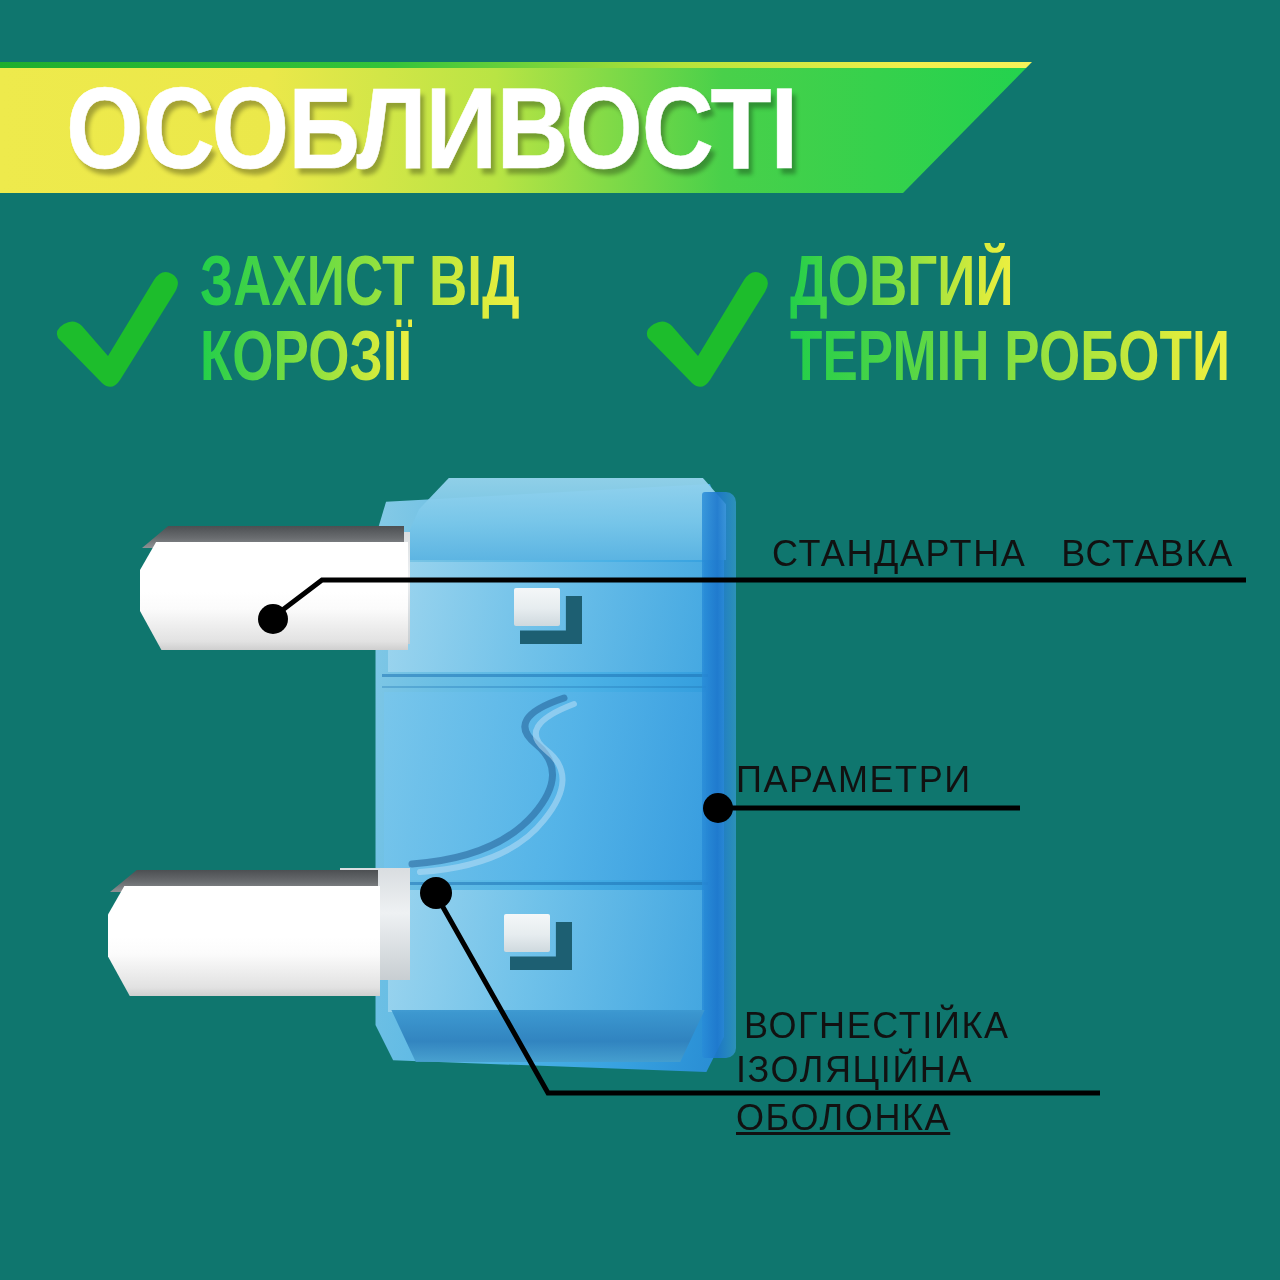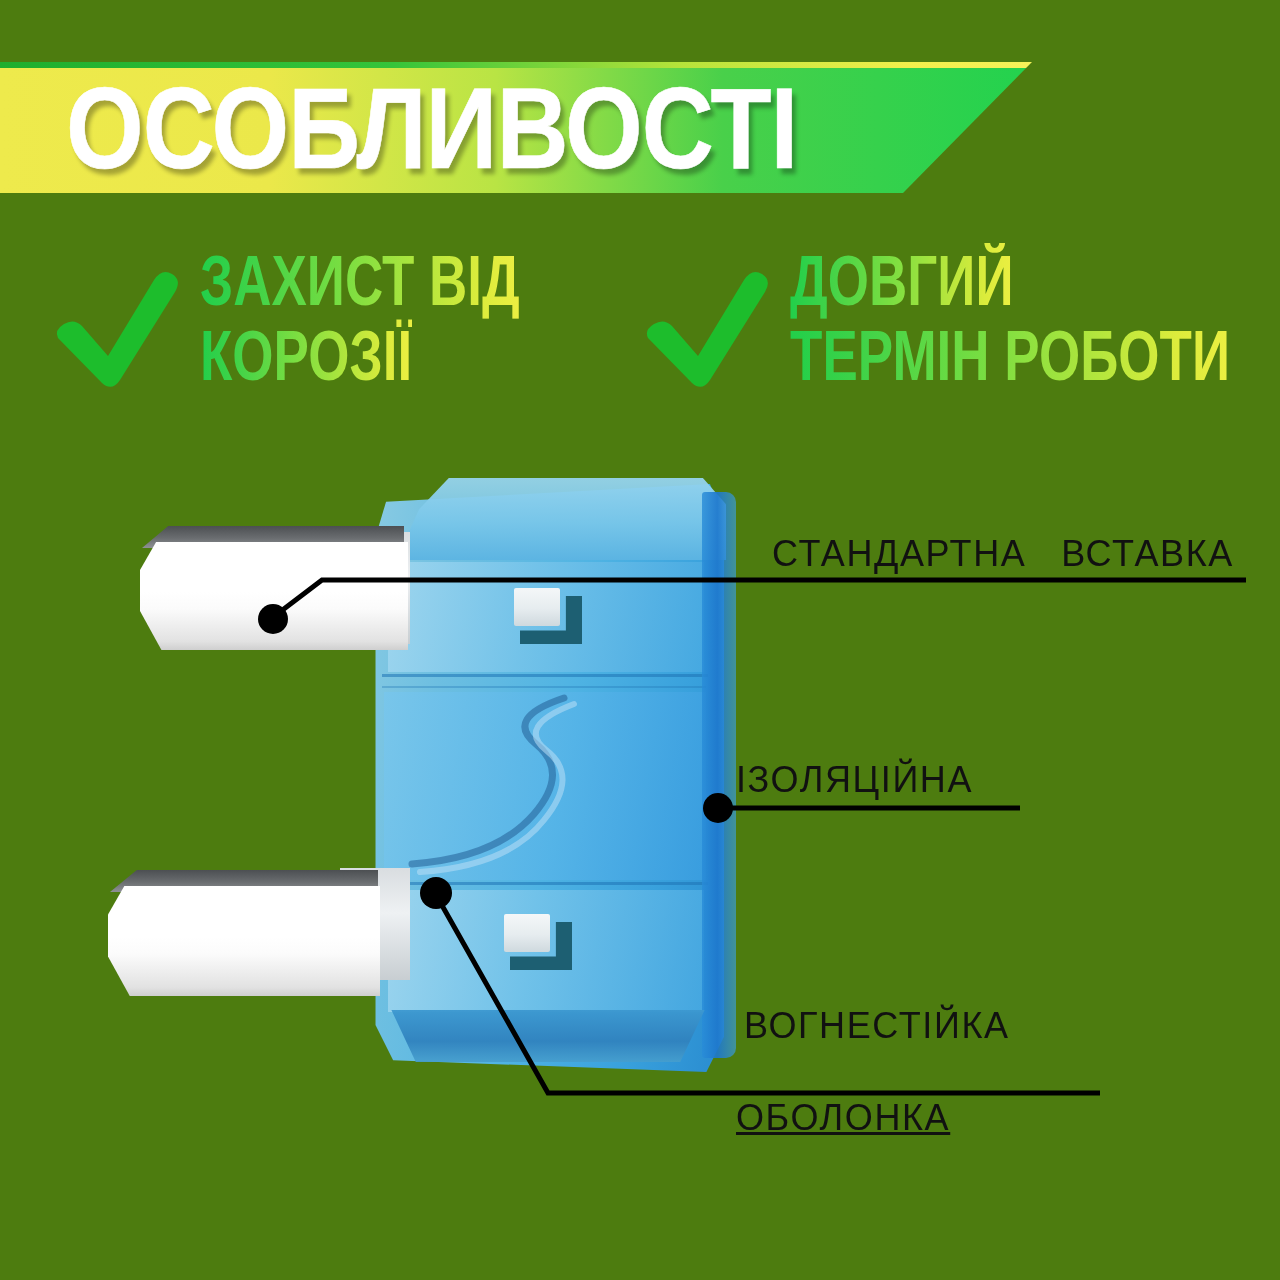--- a/index.html
+++ b/index.html
@@ -1,20 +1,20 @@
 <!DOCTYPE html>
 <html><head>
 <meta charset="utf-8">
 <style>
   * { margin:0; padding:0; box-sizing:border-box; }
   html,body{ background:#ffffff; }
   #stage{
     position:relative;
     width:1280px; height:1280px;
-    background:#4d7c0f;
+    background:#0f766e;
     overflow:hidden;
     font-family:"Liberation Sans", sans-serif;
     text-align:center;
   }
 
   
   #banner{
     position:absolute; left:0; top:62px; width:1032px; height:131px;
     clip-path: polygon(0 0, 100% 0, 87.5% 100%, 0 100%);
   }
@@ -206,18 +206,19 @@
 
     <path d="M435 893 L548 1093 L1100 1093" stroke="#000" stroke-width="5" fill="none"></path>
   </svg>
 
   <div class="dot" style="left:258px; top:604px; width:30px; height:30px;"></div>
   <div class="dot" style="left:703px; top:793px; width:30px; height:30px;"></div>
   <div class="dot" style="left:420px; top:877px; width:32px; height:32px;"></div>
 
   <div class="callout" style="left:732px; top:532px;padding-left:40px;">СТАНДАРТНА   ВСТАВКА</div>
 
-  <div class="callout" style="left:736px; top:758px;">ІЗОЛЯЦІЙНА</div>
+  <div class="callout" style="left:736px; top:758px;">ПАРАМЕТРИ</div>
 
   <div class="callout" style="left:744px; top:1004px;">ВОГНЕСТІЙКА</div>
+  <div class="callout" style="left:736px; top:1048px;">ІЗОЛЯЦІЙНА</div>
   <div class="callout" style="left:736px; top:1096px;text-decoration:underline;">ОБОЛОНКА</div>
 
 </div>
 
 </body></html>

